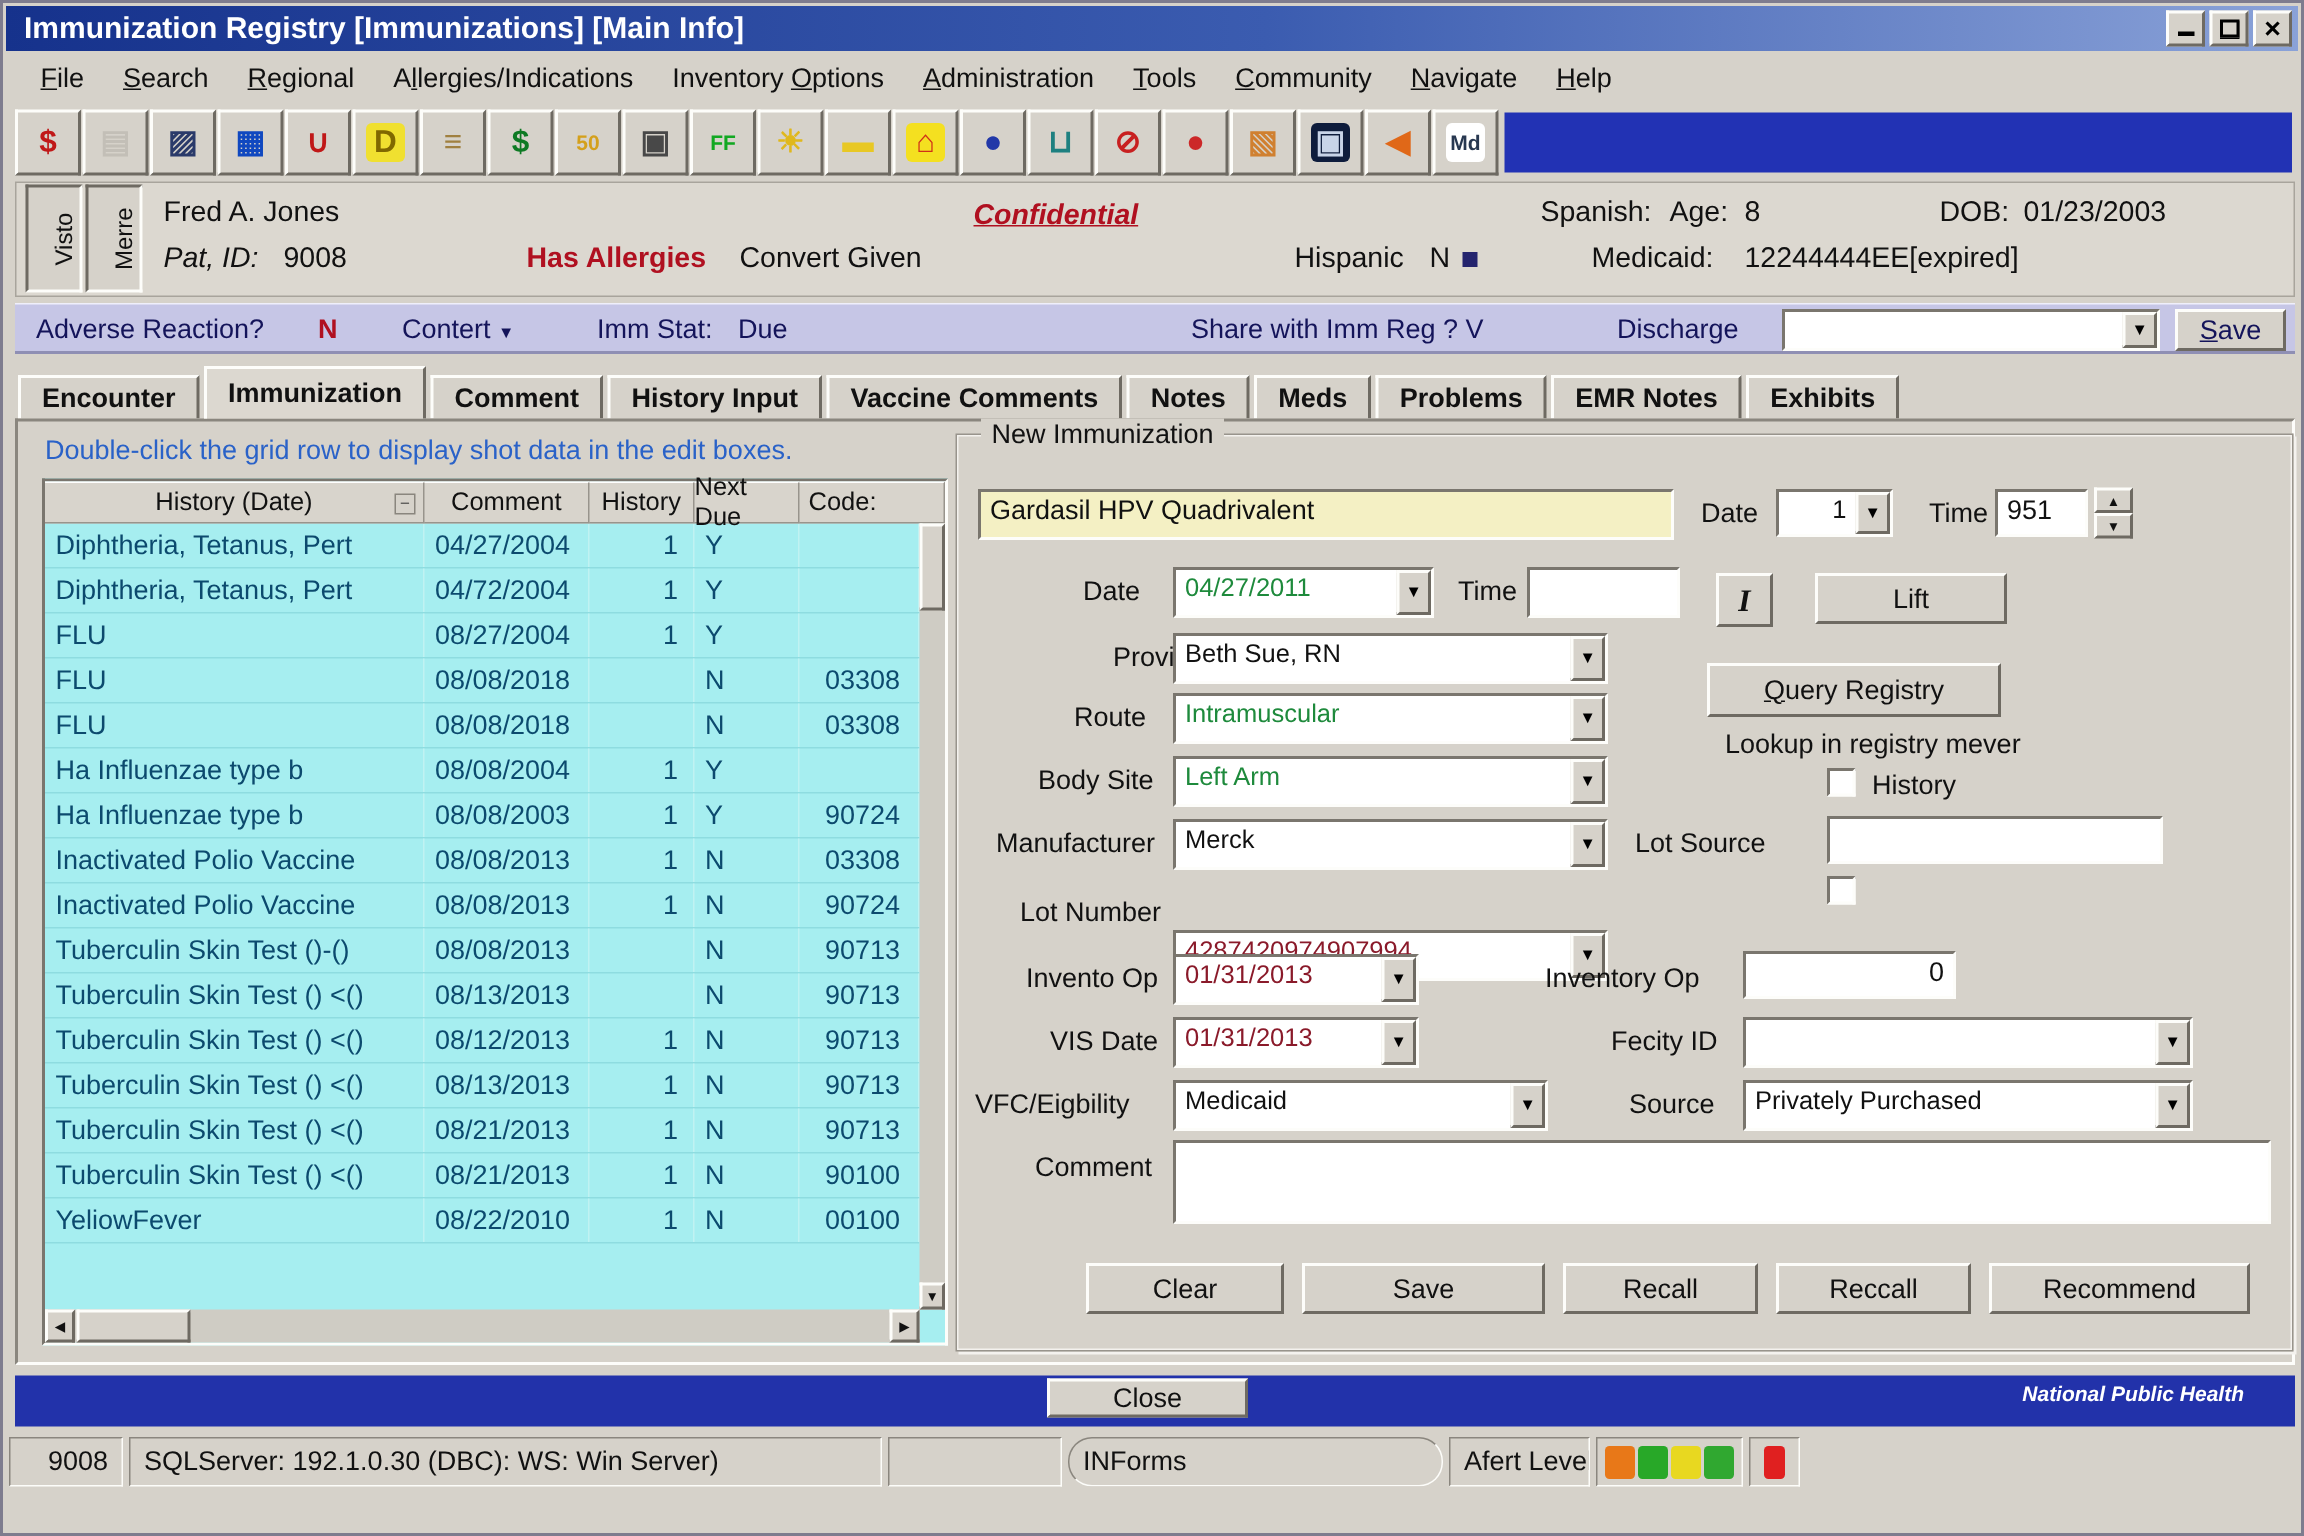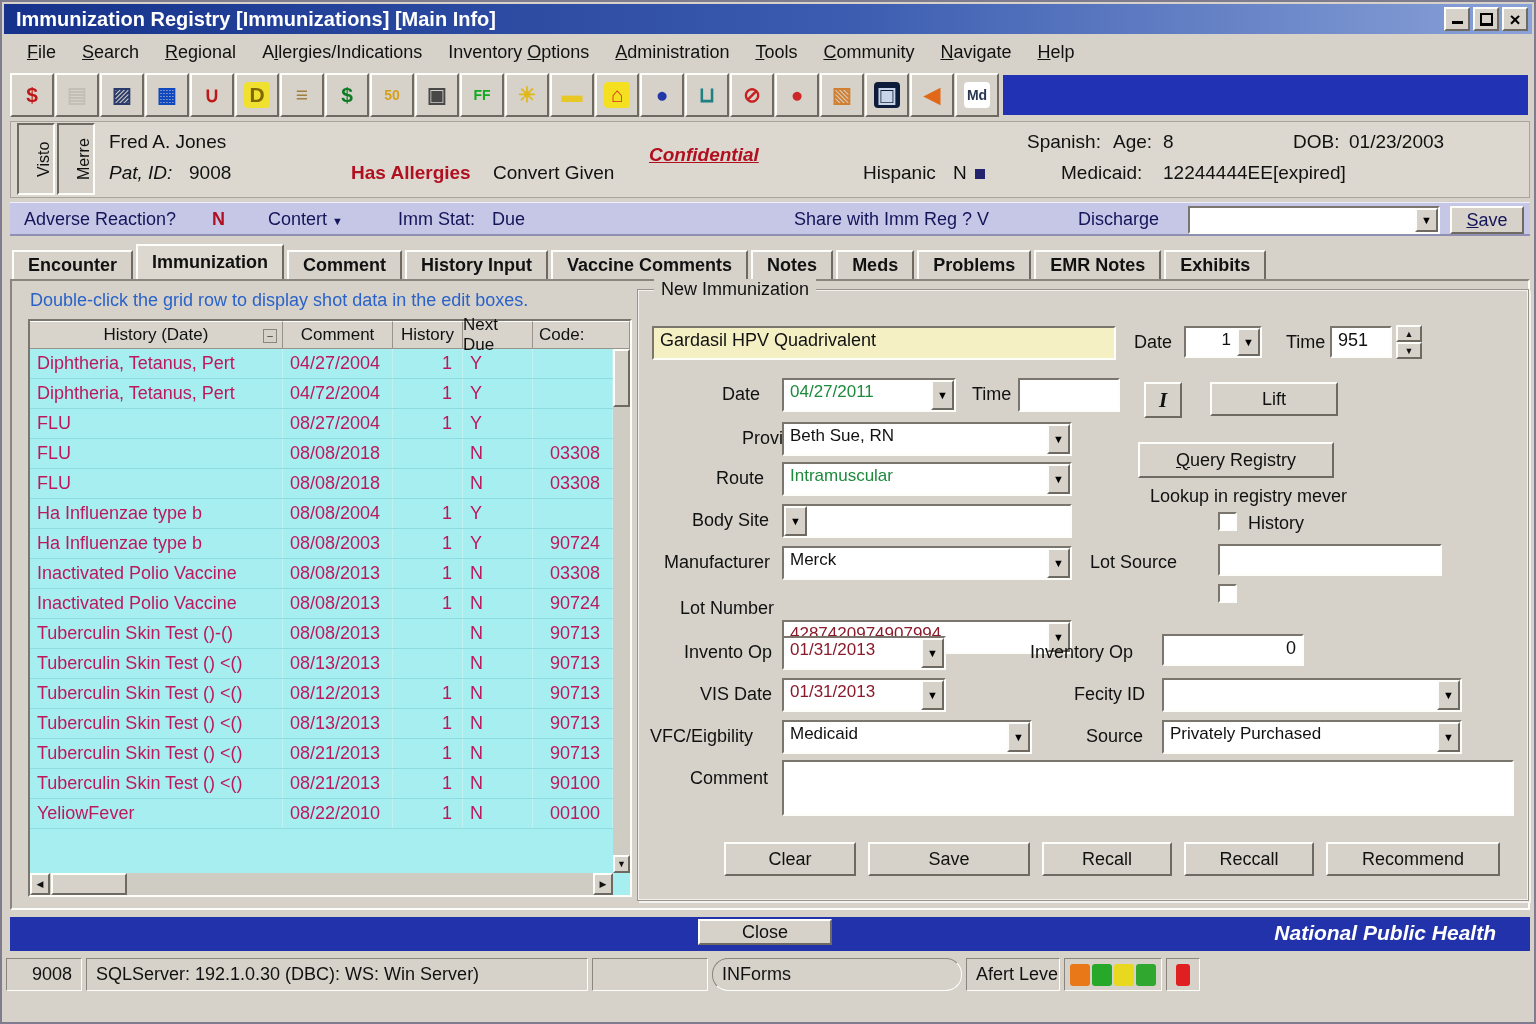--- a/index.html
+++ b/index.html
@@ -76,21 +76,21 @@
   
   .grid{position:absolute;left:16px;top:38px;width:604px;height:578px;background:#a6eef0;
     border-top:2px solid #7a766e;border-left:2px solid #7a766e;
     border-right:2px solid #fdfdfa;border-bottom:2px solid #fdfdfa;}
   .grid-header{display:flex;height:28px;background:#d8d4cc;}
   .ghc{border-right:1px solid #98948c;border-bottom:1px solid #98948c;border-top:1px solid #fff;
     display:flex;align-items:center;justify-content:center;font-size:17px;position:relative;}
   .sort-box{position:absolute;right:5px;top:7px;width:14px;height:14px;background:#d6d2ca;
     border:1px solid #8a867e;font-size:10px;line-height:12px;text-align:center;color:#333;}
   .grid-body{position:absolute;left:0;top:28px;right:17px;bottom:22px;overflow:hidden;}
-  .grid-row{display:flex;height:30px;line-height:29px;border-bottom:1px solid #8edce0;font-size:18px;color:#be185d;}
+  .grid-row{display:flex;height:30px;line-height:29px;border-bottom:1px solid #8edce0;font-size:18px;color:#0c4a6e;}
   .gc{padding-left:7px;border-right:1px solid #c0f2f2;white-space:nowrap;overflow:hidden;}
   .c0{width:253px;} .c1{width:110px;} .c2{width:70px;text-align:right;padding-right:10px;}
   .c3{width:70px;} .c4{flex:1;text-align:right;padding-right:12px;}
   .vscroll{position:absolute;right:0;top:28px;width:17px;bottom:22px;background:#cfccc4;}
   .vthumb{position:absolute;left:0;top:0;width:17px;height:58px;}
   .vdown{position:absolute;left:0;bottom:0;width:17px;height:18px;display:flex;align-items:center;justify-content:center;font-size:9px;}
   .hscroll{position:absolute;left:0;right:17px;bottom:0;height:22px;background:#cfccc4;}
   .harrow{position:absolute;top:0;width:20px;height:22px;display:flex;align-items:center;justify-content:center;font-size:9px;}
   .hthumb{position:absolute;left:21px;top:0;width:76px;height:22px;}
 
@@ -103,21 +103,21 @@
     border-right:2px solid #fdfdfa;border-bottom:2px solid #fdfdfa;background:#fff;
     font-size:18px;padding:2px 6px;white-space:nowrap;overflow:hidden;}
   .green{color:#1e8a3c;} .maroon{color:#8a1a2a;}
   .btn{display:flex;align-items:center;justify-content:center;font-size:18px;white-space:nowrap;}
   .checkbox{position:absolute;width:19px;height:19px;}
   .spin{position:absolute;display:flex;flex-direction:column;}
   .spin .sb{width:26px;height:17px;display:flex;align-items:center;justify-content:center;font-size:9px;}
 
   
   .bluebar{position:absolute;left:8px;top:915px;width:1520px;height:34px;background:#2232aa;}
-  .brand{position:absolute;right:34px;top:4px;color:#fff;font-weight:bold;font-style:italic;font-size:21px;}
+  .brand{position:absolute;right:34px;top:4px;color:#fff;font-weight:bold;font-style:italic;font-size:14px;}
   .statusbar{position:absolute;left:4px;top:956px;width:1528px;height:33px;display:flex;gap:4px;font-size:18px;}
   .scell{border:1px solid;border-color:#8a867e #fdfdfa #fdfdfa #8a867e;background:#d6d2ca;
     display:flex;align-items:center;padding:0 9px;white-space:nowrap;overflow:hidden;}
   .alert-blocks{display:flex;gap:2px;align-items:center;}
   .ablock{width:20px;height:22px;border-radius:3px;}
 </style>
 </head>
 <body>
 
 <div id="window">
@@ -217,21 +217,21 @@
       <div class="tool-btn raised">
         <span class="tool-glyph" style="color: rgb(40, 56, 80); font-size: 14px; background: rgb(255, 255, 255);">Md</span>
       </div>
       <div class="toolbar-fill"></div>
     </div>
 
   <div class="patientbar">
     <div class="vbtn raised abs" style="left:6px;"><span>Visto</span></div>
     <div class="vbtn raised abs" style="left:46px;"><span>Merre</span></div>
     <span class="abs" style="left:98px;top:9px;">Fred A. Jones</span>
-    <span class="abs confidential" style="left:638px;top:22px;">Confidential</span>
+    <span class="abs confidential" style="left:638px;top:11px;">Confidential</span>
     <span class="abs" style="left:1016px;top:9px;">Spanish:</span>
     <span class="abs" style="left:1102px;top:9px;">Age:</span>
     <span class="abs" style="left:1152px;top:9px;">8</span>
     <span class="abs" style="left:1282px;top:9px;">DOB:</span>
     <span class="abs" style="left:1338px;top:9px;">01/23/2003</span>
     <span class="abs" style="left:98px;top:40px;font-style:italic;">Pat, ID:</span>
     <span class="abs" style="left:178px;top:40px;">9008</span>
     <span class="abs red-bold" style="left:340px;top:40px;">Has Allergies</span>
     <span class="abs" style="left:482px;top:40px;">Convert Given</span>
     <span class="abs" style="left:852px;top:40px;">Hispanic</span>
@@ -454,20 +454,21 @@
         <span class="val green">Intramuscular</span>
         <span class="drop raised">▼</span>
       </div>
       <div class="btn raised abs accel" style="left:500px;top:152px;width:196px;height:36px;">
           <span class="accel">Query Registry</span>
         </div>
       <span class="flabel" style="left:512px;top:196px;">Lookup in registry mever</span>
 
       <span class="flabel" style="left:54px;top:220px;">Body Site</span>
       <div class="combo sunken abs" style="left:144px;top:214px;width:290px;height:34px;">
+        <span class="val green">Left Arm</span>
         <span class="drop raised">▼</span>
       </div>
       <div class="checkbox sunken" style="left:580px;top:222px;"></div>
       <span class="flabel" style="left:610px;top:223px;">History</span>
 
       <span class="flabel" style="left:26px;top:262px;">Manufacturer</span>
       <div class="combo sunken abs" style="left:144px;top:256px;width:290px;height:34px;">
         <span class="val">Merck</span>
         <span class="drop raised">▼</span>
       </div>

